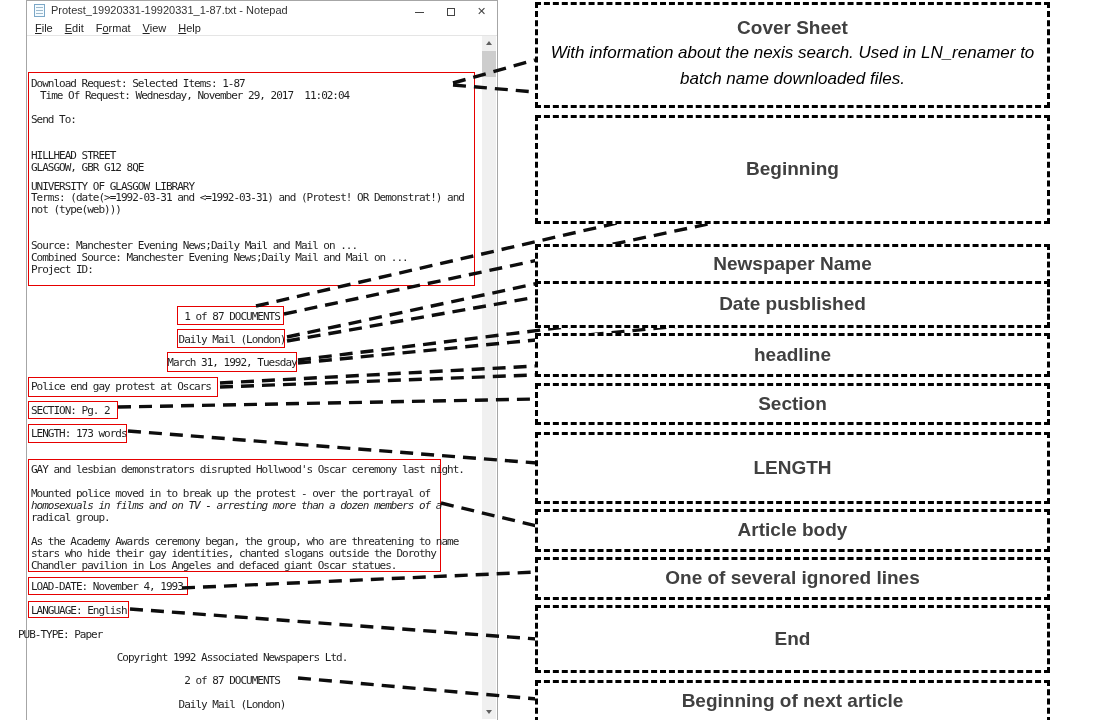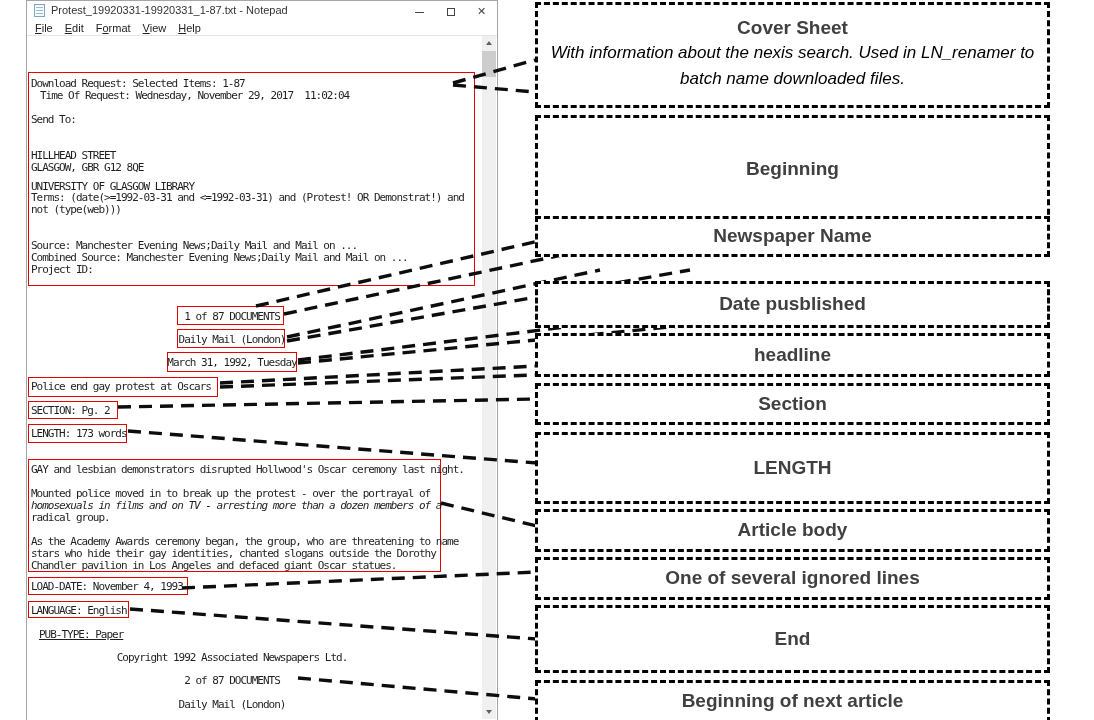--- a/index.html
+++ b/index.html
@@ -105,21 +105,21 @@
       <div class="doc-line" style="top: 428px; left: 31px;">LENGTH: 173 words</div>
       <div class="doc-line" style="top: 464px; left: 31px;">GAY and lesbian demonstrators disrupted Hollwood's Oscar ceremony last night.</div>
       <div class="doc-line" style="top: 488px; left: 31px;">Mounted police moved in to break up the protest - over the portrayal of</div>
       <div class="doc-line" style="top: 500px; left: 31px; font-style: italic;">homosexuals in films and on TV - arresting more than a dozen members of a</div>
       <div class="doc-line" style="top: 512px; left: 31px;">radical group.</div>
       <div class="doc-line" style="top: 536px; left: 31px;">As the Academy Awards ceremony began, the group, who are threatening to name</div>
       <div class="doc-line" style="top: 548px; left: 31px;">stars who hide their gay identities, chanted slogans outside the Dorothy</div>
       <div class="doc-line" style="top: 560px; left: 31px;">Chandler pavilion in Los Angeles and defaced giant Oscar statues.</div>
       <div class="doc-line" style="top: 581px; left: 31px;">LOAD-DATE: November 4, 1993</div>
       <div class="doc-line" style="top: 605px; left: 31px;">LANGUAGE: English</div>
-      <div class="doc-line" style="top: 629px; left: 39px; text-decoration: underline;">PUB-TYPE: Paper</div>
+      <div class="doc-line" style="top: 629px; left: 18px;">PUB-TYPE: Paper</div>
       <div class="doc-line centered" style="top: 652px;">Copyright 1992 Associated Newspapers Ltd.</div>
       <div class="doc-line centered" style="top: 675px;">2 of 87 DOCUMENTS</div>
       <div class="doc-line centered" style="top: 699px;">Daily Mail (London)</div>
     </div>
 
   <svg id="connector-svg">
       <line x1="453" y1="83" x2="535" y2="60"></line>
       <line x1="453" y1="85" x2="535" y2="92"></line>
       <line x1="256" y1="306" x2="630" y2="220"></line>
       <line x1="284" y1="314" x2="727" y2="220"></line>
@@ -138,21 +138,21 @@
     </svg>
 
   <div id="annotation-column">
       <div class="ann-box" style="top: 2px; height: 100px;">
         <div class="ann-title">Cover Sheet</div>
         <div class="ann-sub">With information about the nexis search. Used in LN_renamer to batch name downloaded files.</div>
       </div>
       <div class="ann-box" style="top: 115px; height: 103px; gap: 20px;">
         <div class="ann-title">Beginning</div>
       </div>
-      <div class="ann-box" style="top: 216px; height: 35px;">
+      <div class="ann-box" style="top: 244px; height: 35px;">
         <div class="ann-title">Newspaper Name</div>
       </div>
       <div class="ann-box" style="top: 281px; height: 41px;">
         <div class="ann-title">Date pusblished</div>
       </div>
       <div class="ann-box" style="top: 333px; height: 38px;">
         <div class="ann-title">headline</div>
       </div>
       <div class="ann-box" style="top: 383px; height: 36px;">
         <div class="ann-title">Section</div>

